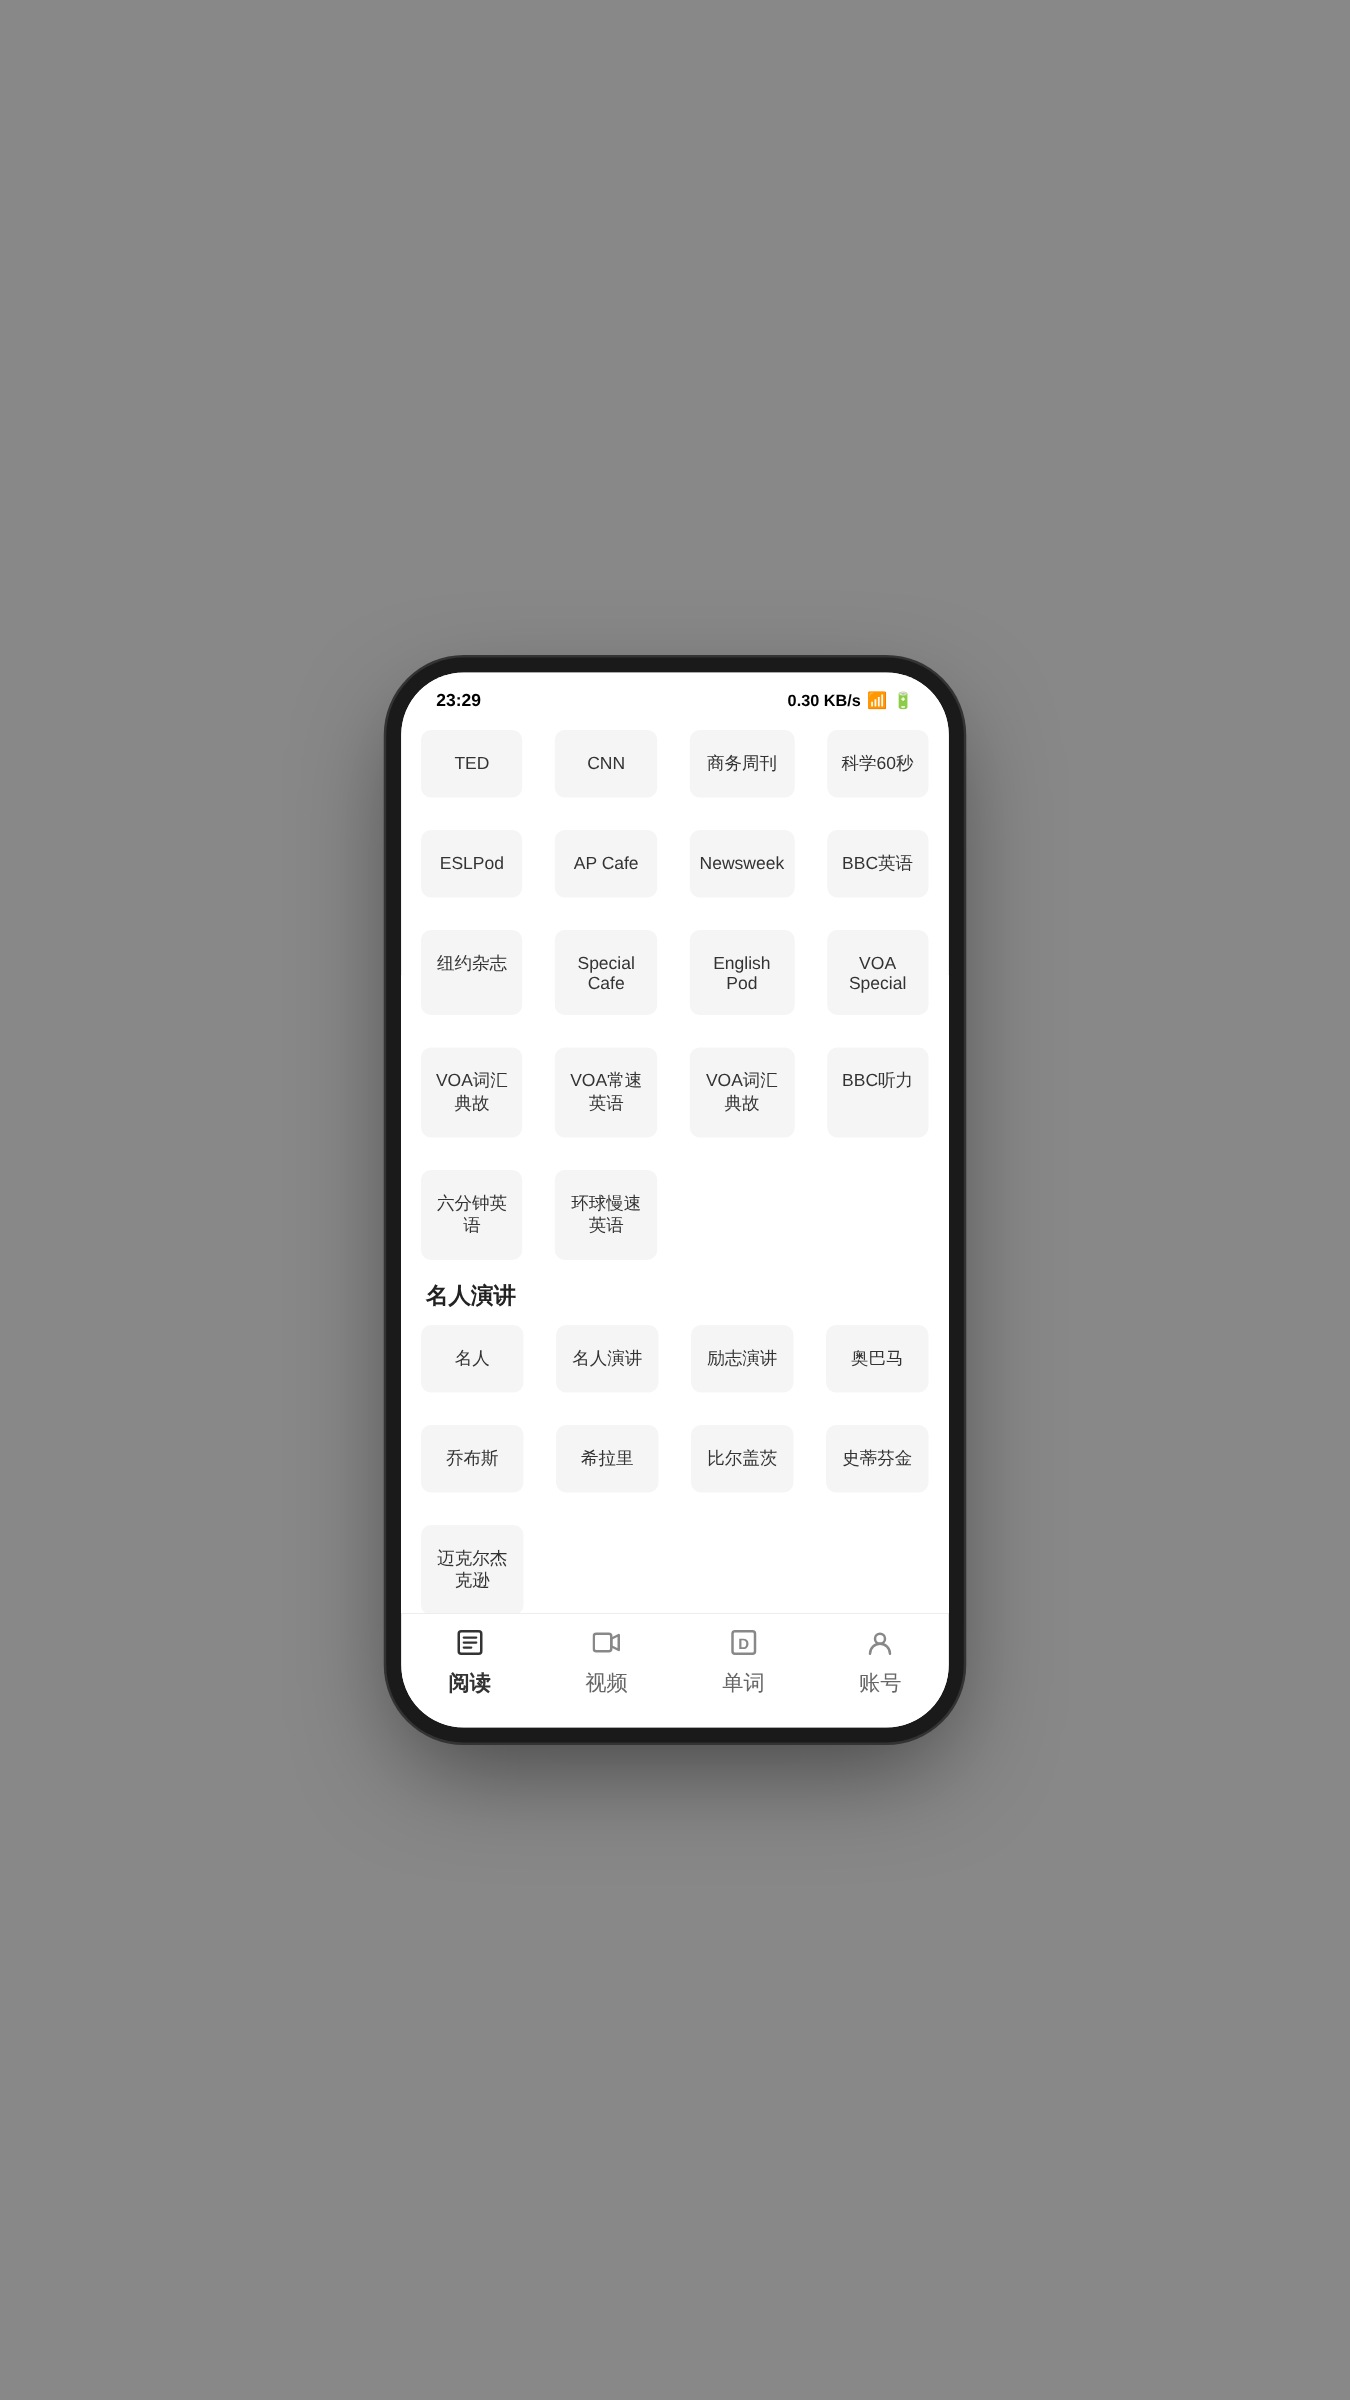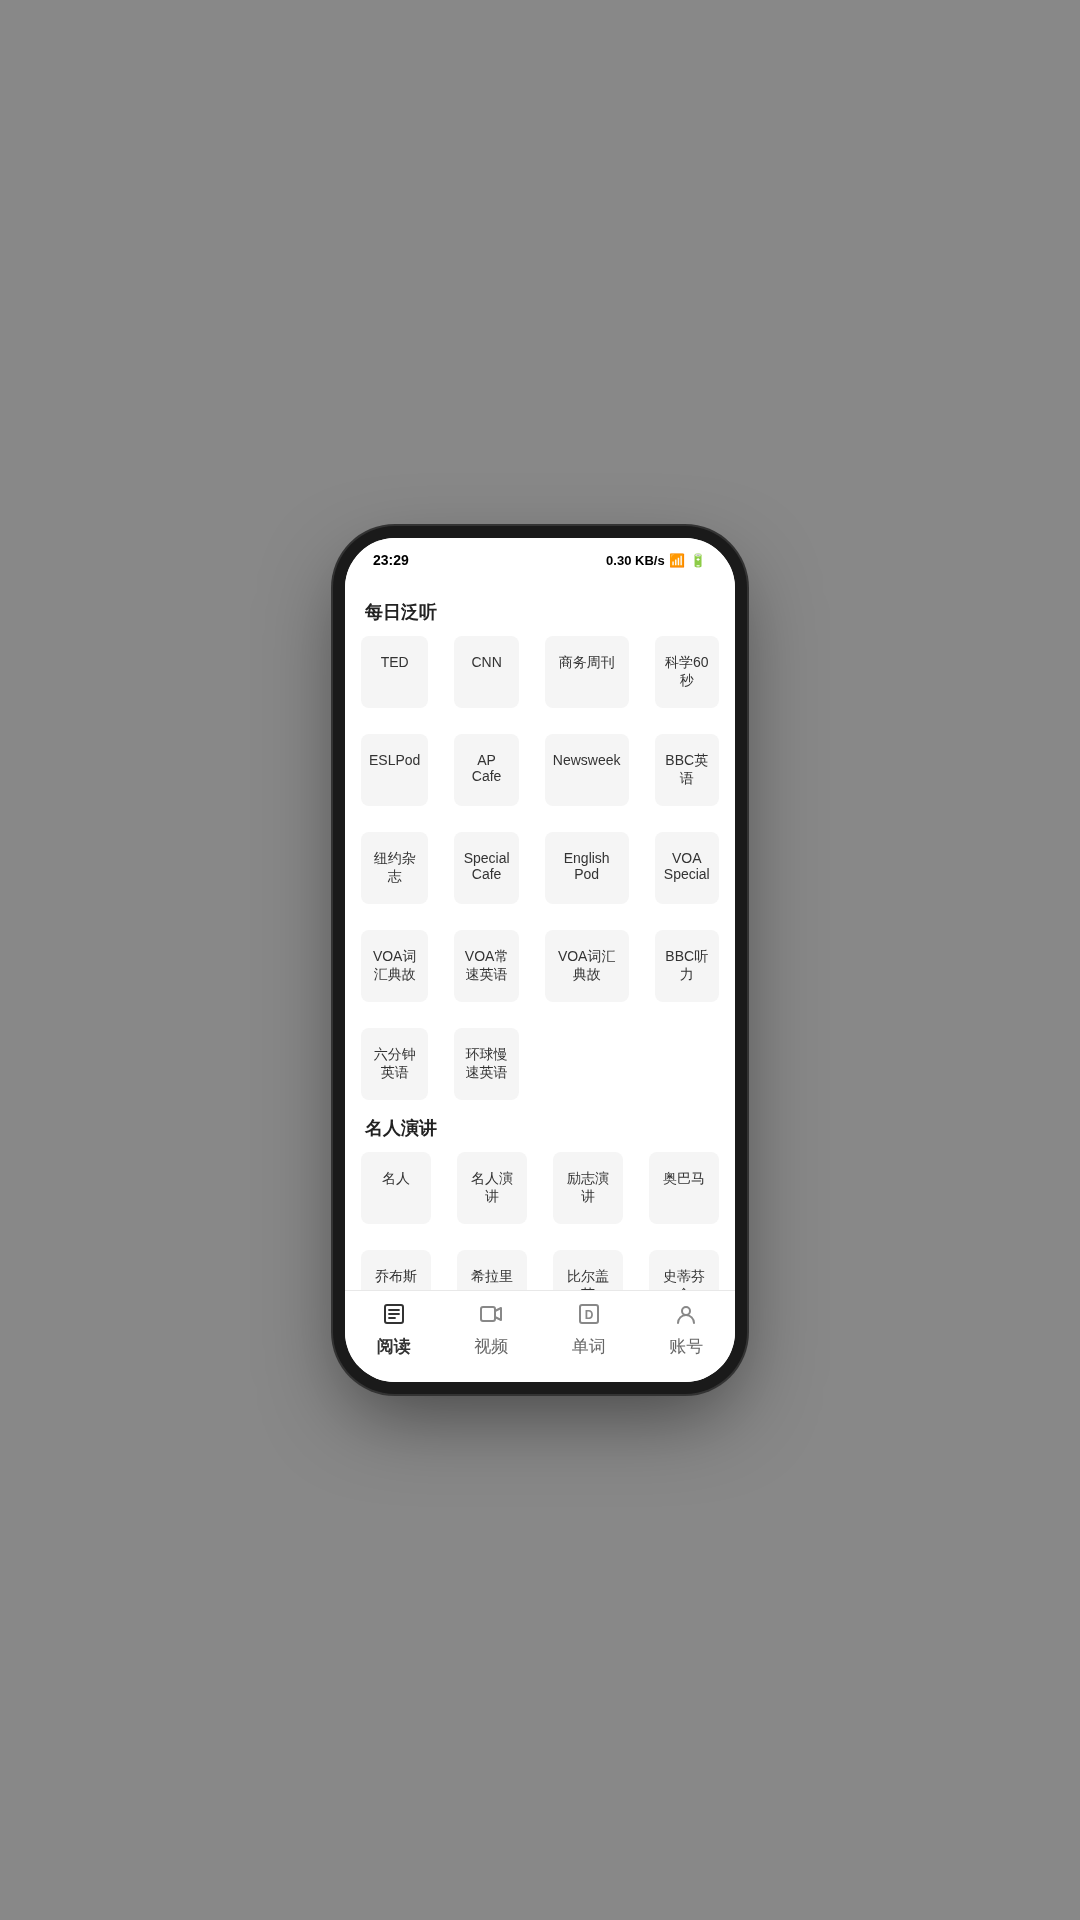--- a/index.html
+++ b/index.html
@@ -8,21 +8,21 @@
     body {
       background: #888;
       display: flex;
       justify-content: center;
       align-items: center;
       min-height: 100vh;
       font-family: -apple-system, "PingFang SC", "Helvetica Neue", sans-serif;
     }
 
     .phone {
-      width: 390px;
+      width: 438px;
       height: 844px;
       background: #fff;
       border-radius: 50px;
       overflow: hidden;
       box-shadow: 0 0 0 12px #1a1a1a, 0 0 0 14px #333, 0 30px 80px rgba(0,0,0,0.5);
       position: relative;
       display: flex;
       flex-direction: column;
     }
 
@@ -194,21 +194,20 @@
     <span class="status-left">23:29</span>
     <div class="status-right">
       <span class="status-icon">0.30 KB/s</span>
       <span class="status-icon">📶</span>
       <span class="status-icon">🔋</span>
     </div>
   </div>
 
 
   <div class="content" id="content-area">
-  <div class="section-title">每日泛听</div>
       <div class="grid">
         <div class="grid-item">TED</div>
         <div class="grid-item">CNN</div>
         <div class="grid-item">商务周刊</div>
         <div class="grid-item">科学60秒</div>
         <div class="grid-item">ESLPod</div>
         <div class="grid-item">AP Cafe</div>
         <div class="grid-item">Newsweek</div>
         <div class="grid-item">BBC英语</div>
         <div class="grid-item">纽约杂志</div>

